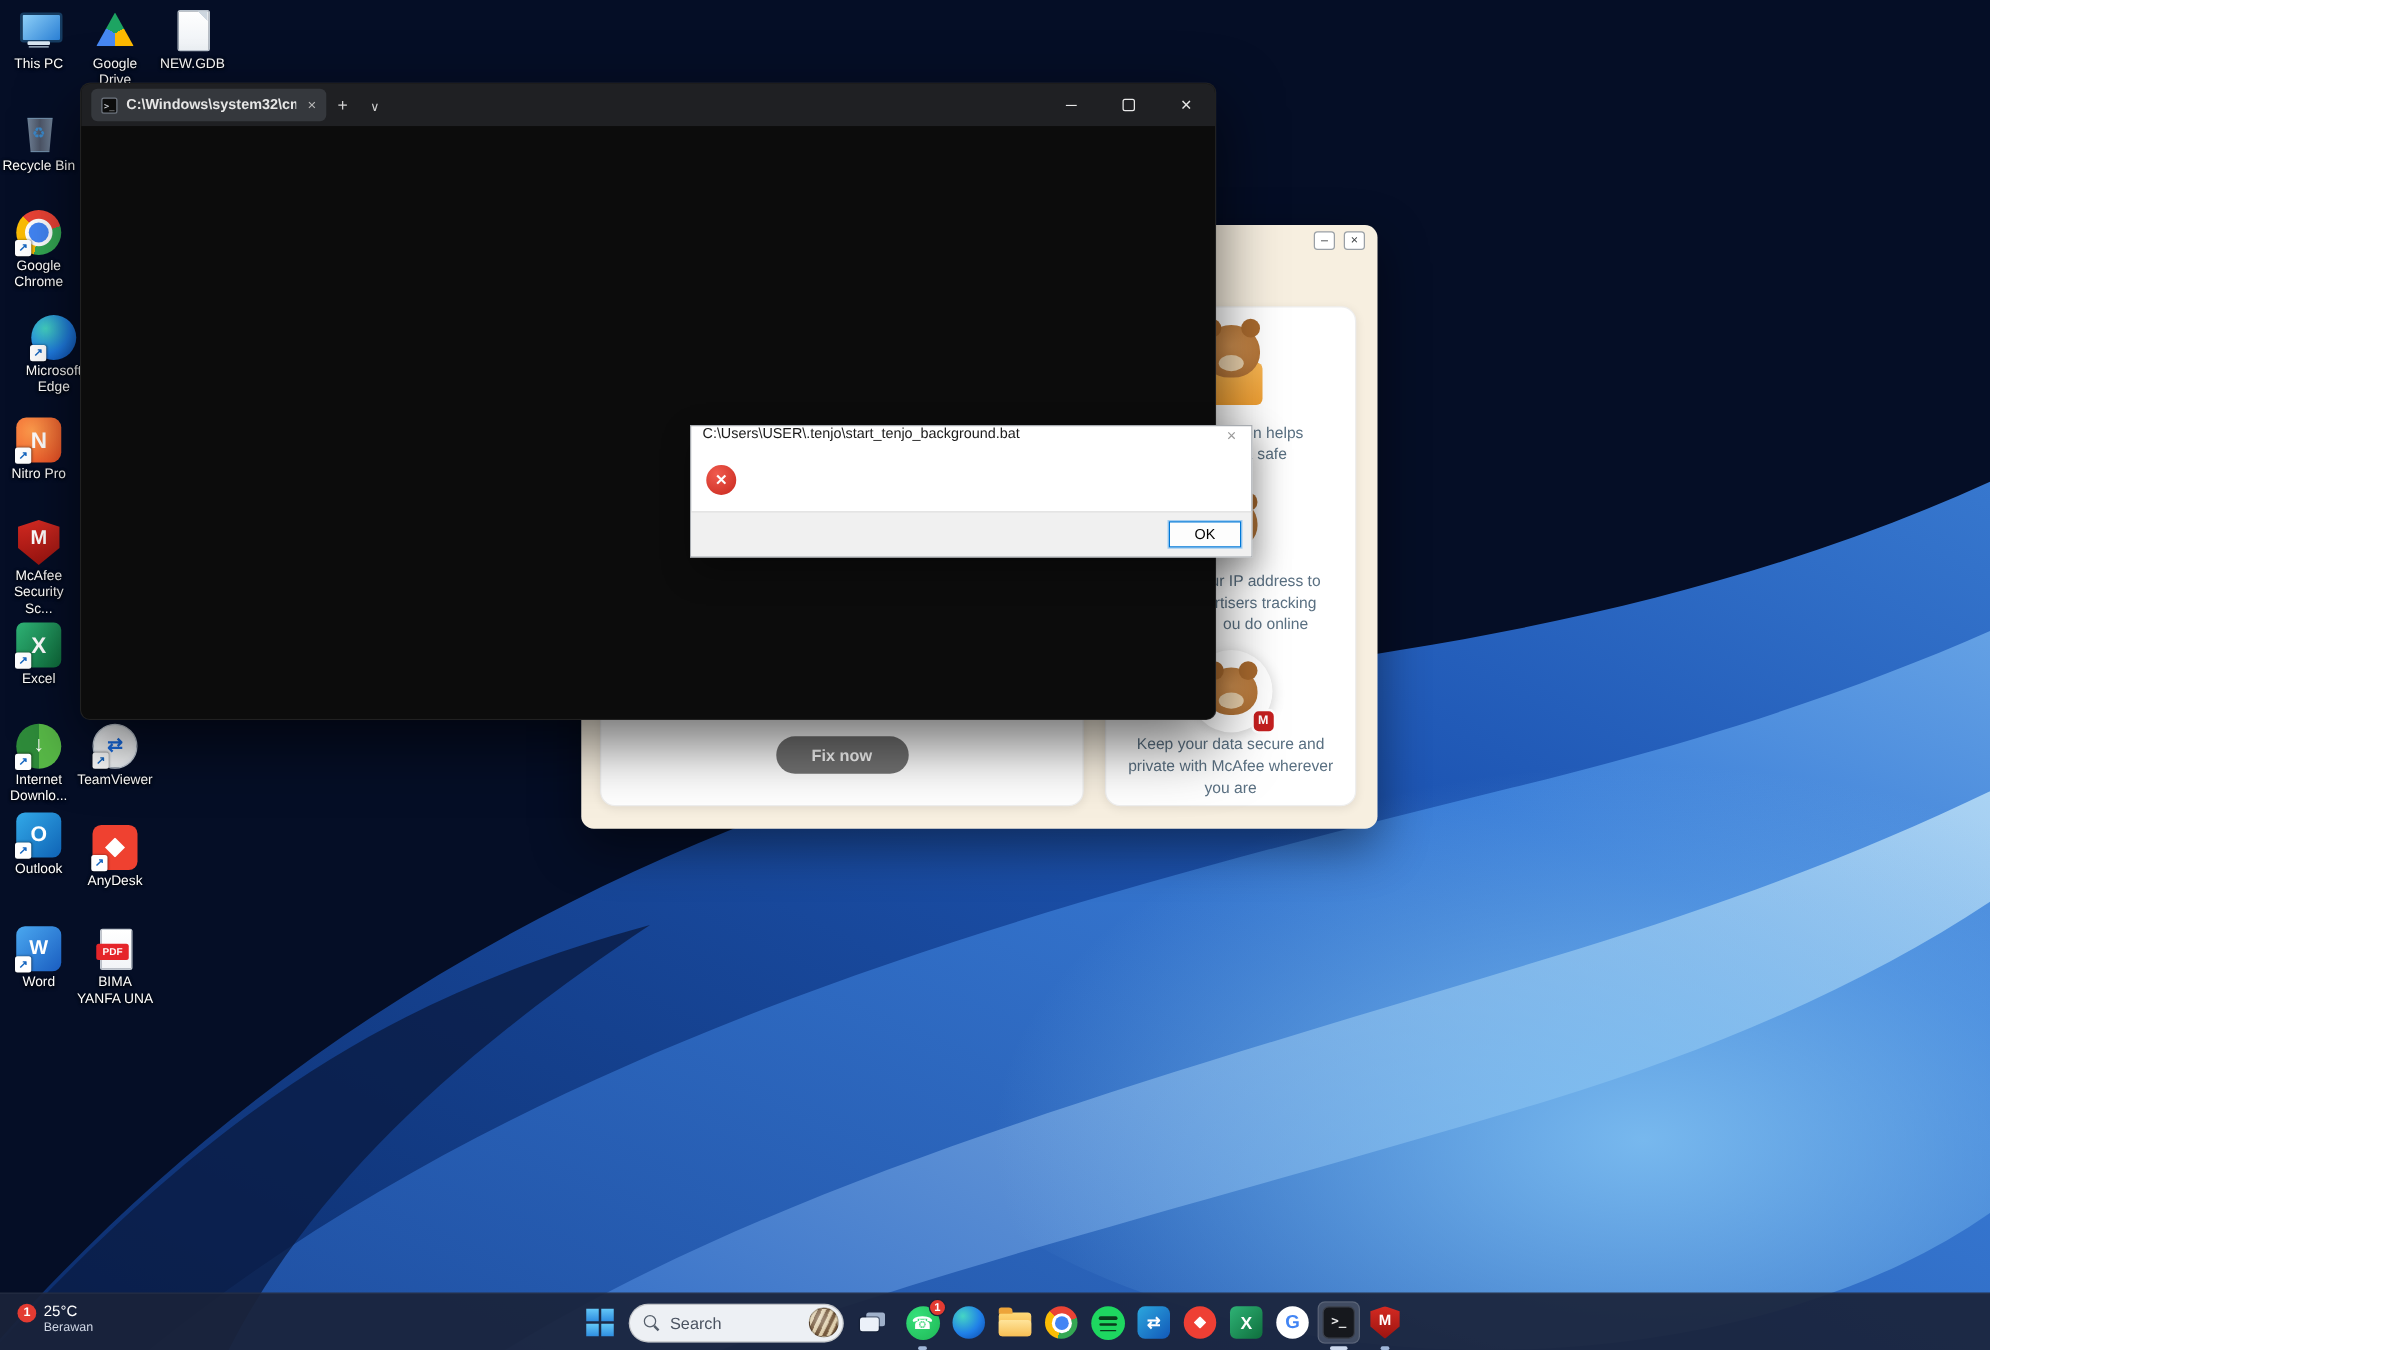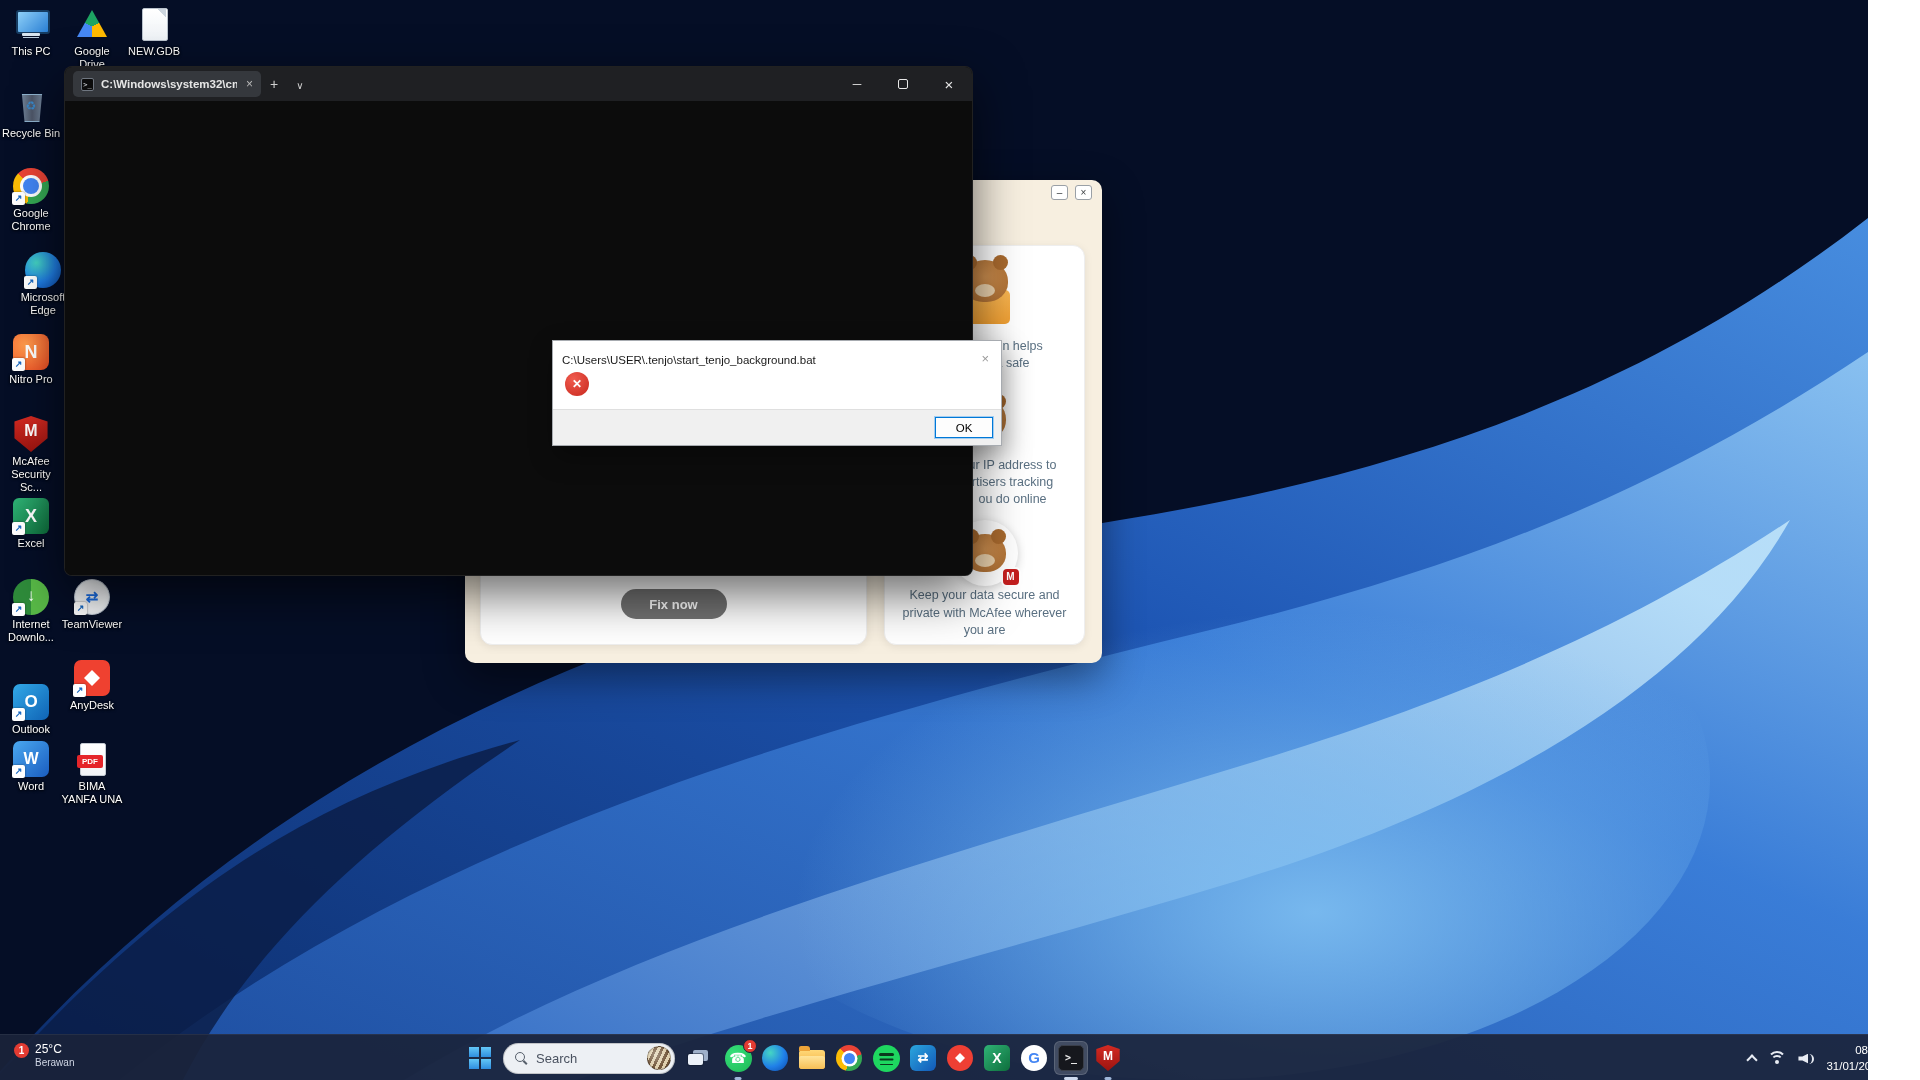--- a/index.html
+++ b/index.html
@@ -1,17 +1,17 @@
 <!DOCTYPE html>
 <html><head>
 <meta charset="utf-8">
 <style>
   *{margin:0;padding:0;box-sizing:border-box}
   html,body{width:1920px;height:1080px;overflow:hidden;font-family:"Liberation Sans",sans-serif}
-  .screen{position:relative;width:1868px;height:1080px;background:#050e26;overflow:hidden}
+  .screen{position:relative;width:1592px;height:1080px;background:#050e26;overflow:hidden}
   .wp{position:absolute;inset:0;z-index:0}
 
   
   .dcell{position:absolute;width:62px;text-align:center;z-index:5;cursor:default}
   .ic{position:relative;width:36px;height:36px;margin:0 auto 3px}
   .lbl{font-size:11px;line-height:1.2;color:#fff;text-shadow:0 1px 3px rgba(0,0,0,.95),0 0 2px rgba(0,0,0,.8)}
   .sc{position:absolute;left:-1px;bottom:-1px;width:13px;height:13px;background:#fff;border-radius:2px;box-shadow:0 0 2px rgba(0,0,0,.55)}
   .sc::before{content:"↗";position:absolute;inset:0;font-size:9px;line-height:13px;color:#1566c0;font-weight:bold;text-align:center}
 
   .ic-thispc::before{content:"";position:absolute;left:3px;top:4px;width:30px;height:20px;border-radius:3px;border:2px solid #163c61;background:linear-gradient(135deg,#8ed0f8,#2a7fd4)}
@@ -96,21 +96,21 @@
   .tchev::before{content:"∨";font-size:10px}
   .tspace{flex:1}
   .wctl{width:46px;height:34px;display:flex;align-items:center;justify-content:center;color:#e8e8e8;font-size:12px;cursor:pointer}
   .wmin::before{content:"─"}
   .maxbox{width:10px;height:10px;border:1px solid #e8e8e8;border-radius:2px;display:block}
   .wx::before{content:"×";font-size:15px}
   .term-body{height:476px;background:#0c0c0c}
 
   
   .dlg{position:absolute;left:552px;top:340px;width:450px;background:#fff;border:1px solid #a7abb0;box-shadow:4px 10px 24px rgba(0,0,0,.35);z-index:30}
-  .dlg-tb{display:flex;align-items:flex-end;height:25px;padding:0 6px 0 9px}
+  .dlg-tb{display:flex;align-items:flex-start;height:25px;padding:0 6px 0 9px}
   .dlg-title{flex:1;font-size:11.5px;color:#1a1a1a;white-space:nowrap;overflow:hidden}
   .dlg-x{color:#9a9a9a;font-size:13px;padding:0 6px;cursor:pointer}
   .dlg-x::before{content:"×"}
   .dlg-body{display:flex;gap:11px;padding:6px 14px 13px 12px;align-items:flex-start}
   .err-ic{width:24px;height:24px;border-radius:50%;background:radial-gradient(circle at 35% 30%,#f05b4e,#c8281e);flex:0 0 auto;position:relative}
   .err-ic::before{content:"✕";position:absolute;inset:0;color:#fff;font-weight:bold;font-size:12px;line-height:24px;text-align:center}
   .dlg-msg{font-size:11.5px;color:#000;line-height:1.55;width:378px}
   .dlg-foot{background:#f0f0f0;border-top:1px solid #dfdfdf;padding:7px 8px;display:flex;justify-content:flex-end}
   .okbtn{min-width:58px;height:21px;background:#fdfdfd;border:1px solid #0078d7;box-shadow:0 0 0 1px #a3cdf0;font-size:11.5px;color:#000;font-family:"Liberation Sans",sans-serif;cursor:pointer}
 
@@ -259,21 +259,21 @@
         <span class="sc"></span>
       </div>
     <div class="lbl">Internet Downlo...</div>
   </div>
   <div class="dcell" style="left:61px;top:579px">
     <div class="ic ic-tv">
         <span class="sc"></span>
       </div>
     <div class="lbl">TeamViewer</div>
   </div>
-  <div class="dcell" style="left:0;top:684px">
+  <div class="dcell" style="left:0;top:650px">
     <div class="ic ic-outlook">
         <span class="sc"></span>
       </div>
     <div class="lbl">Outlook</div>
   </div>
   <div class="dcell" style="left:61px;top:660px">
     <div class="ic ic-anydesk">
         <span class="sc"></span>
       </div>
     <div class="lbl">AnyDesk</div>

